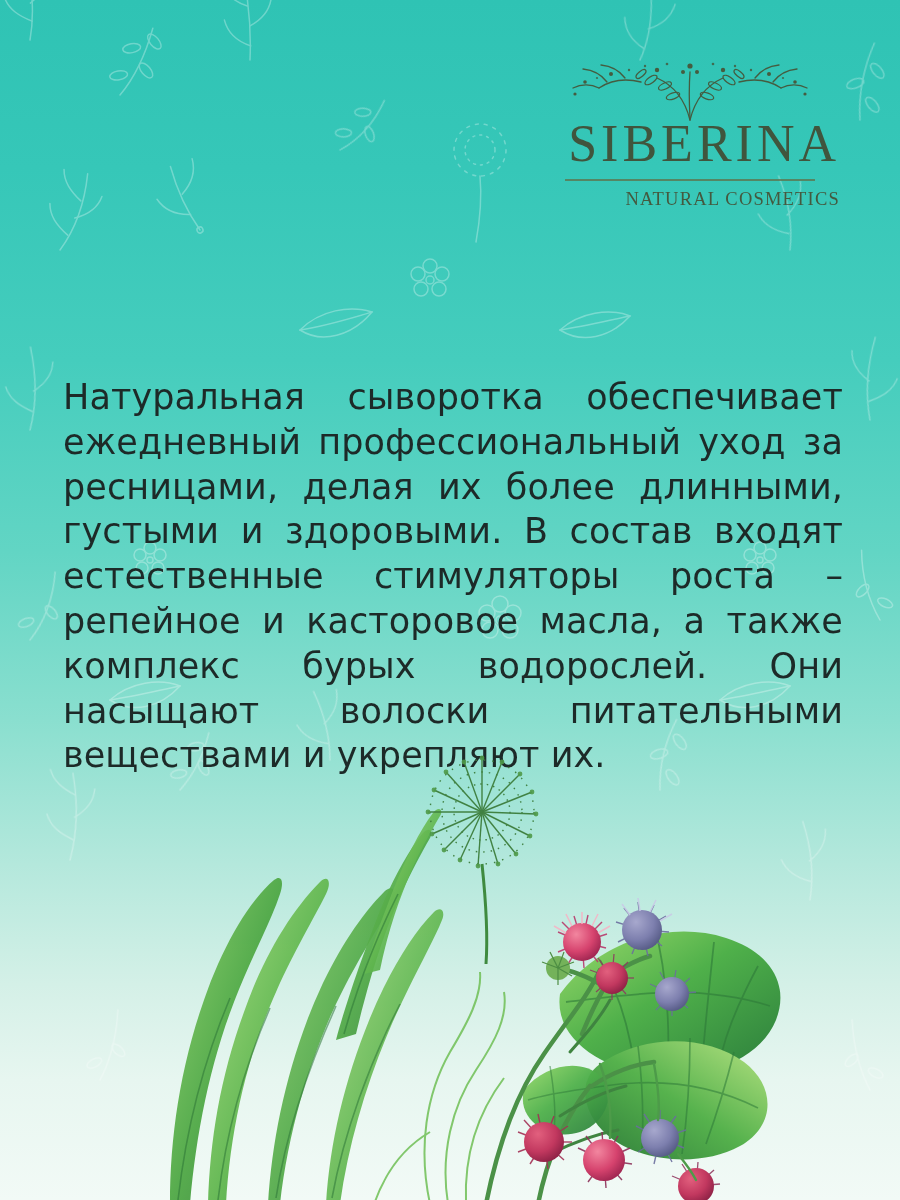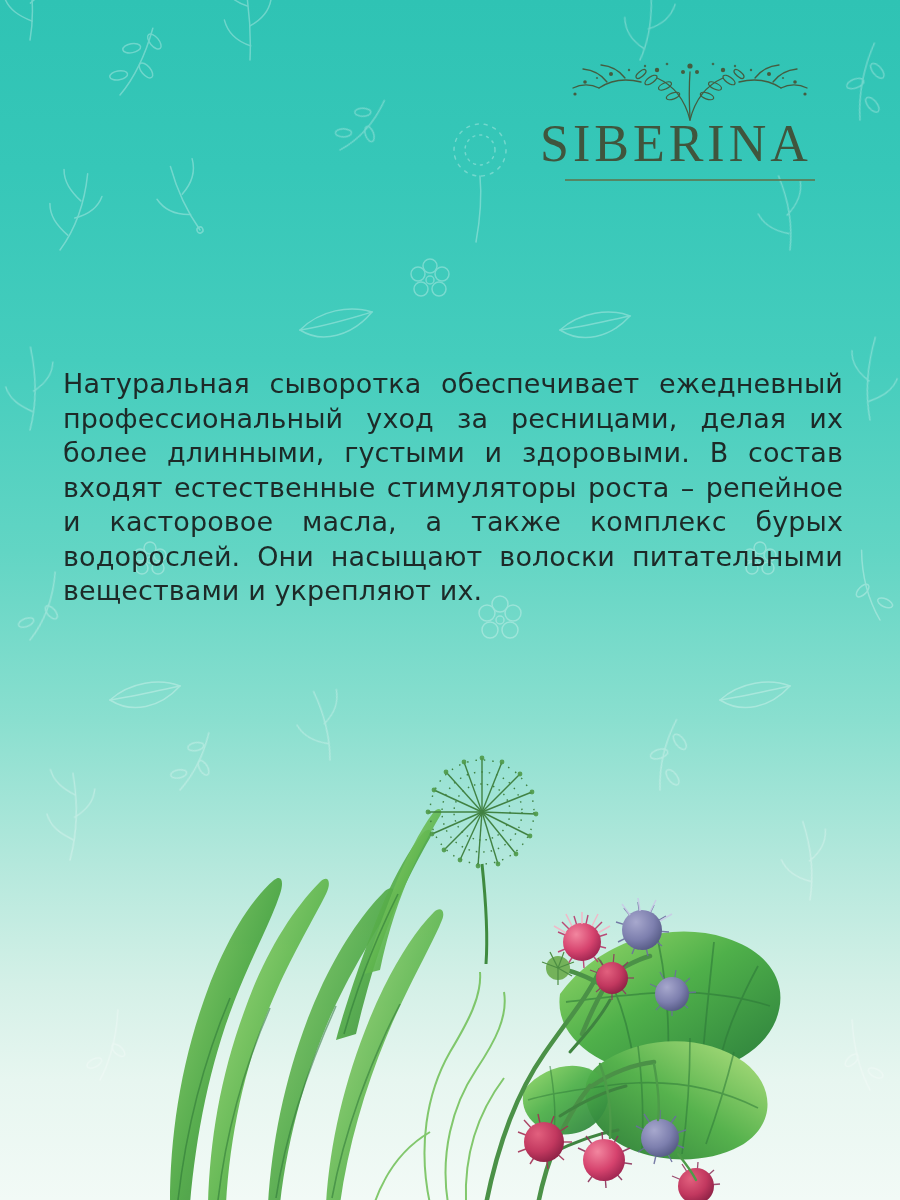--- a/index.html
+++ b/index.html
@@ -42,21 +42,21 @@
     height: 100%;
     display: block;
   }
 
   
   .logo-block {
     position: absolute;
     top: 52px;
     right: 60px;
     width: 300px;
-    text-align: left;
+    text-align: right;
     color: #3d4f3a;
   }
   .logo-ornament {
     height: 70px;
     margin-bottom: -4px;
   }
   .logo-ornament svg { display:block; margin:0 auto; }
   .logo-name {
     font-family: "Liberation Serif", serif;
     font-size: 52px;
@@ -81,21 +81,21 @@
     line-height: 1.25;
     margin: 0;
   }
 
   
   .copy {
     position: absolute;
     top: 340px;
     left: 63px;
     width: 780px;
-    font-size: 27px;
+    font-size: 35px;
     line-height: 1.28;
     color: #1d2a28;
     text-align: justify;
     text-align-last: left;
     font-family: "DejaVu Sans", sans-serif;
     font-weight: 400;
     letter-spacing: .1px;
   }
 
   
@@ -343,20 +343,21 @@
             <circle cx="84" cy="18" r="1.2"></circle>
             <circle cx="206" cy="18" r="1.2"></circle>
             <circle cx="52" cy="26" r="1.1"></circle>
             <circle cx="238" cy="26" r="1.1"></circle>
           </g>
         </g>
       </svg>
     </div>
     <p class="logo-name">SIBERINA</p>
     <div class="logo-rule"></div>
+    <p class="logo-sub1">NATURAL COSMETICS</p>
   </div>
 
   <p class="copy">Натуральная сыворотка обеспечивает ежедневный профессиональный уход за ресницами, делая их более длинными, густыми и здоровыми. В состав входят естественные стимуляторы роста – репейное и касторовое масла, а также комплекс бурых водорослей. Они насыщают волоски питательными веществами и укрепляют их.</p>
 
   <div class="illustration">
     <svg viewBox="0 0 680 470" xmlns="http://www.w3.org/2000/svg" aria-hidden="true">
       <defs>
         <linearGradient id="kelpA" x1="0" y1="0" x2="1" y2="1">
           <stop offset="0%" stop-color="#8fd06a"></stop>
           <stop offset="50%" stop-color="#4fa845"></stop>

